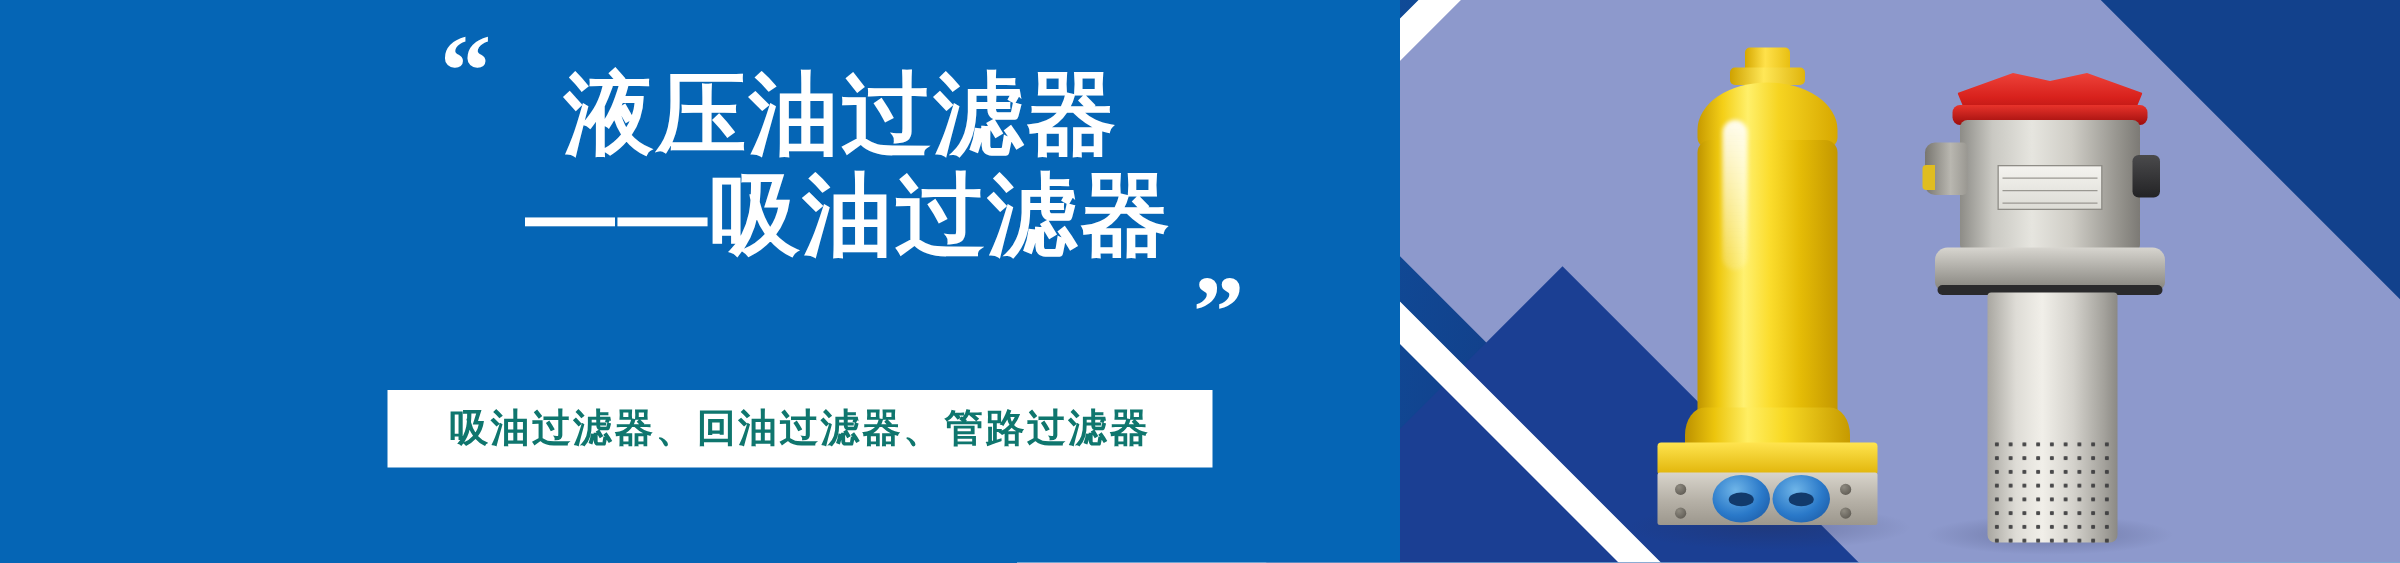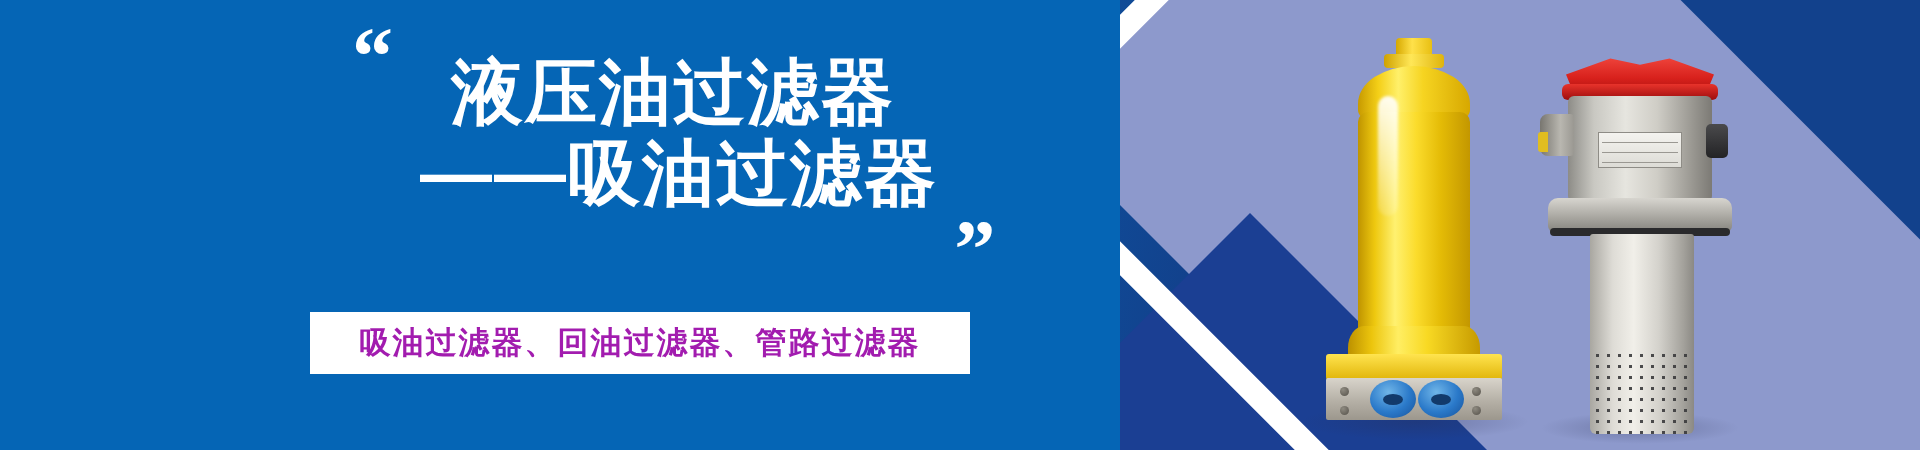--- a/index.html
+++ b/index.html
@@ -110,21 +110,21 @@
     left:10px; top:312px;
     width:660px;
     height:62px;
     background:#ffffff;
     display:flex;
     align-items:center;
     justify-content:center;
     box-sizing:border-box;
   }
   .subtitle-text{
-    color:#a21caf;
+    color:#0f766e;
     font-size:31px;
     font-weight:700;
     letter-spacing:2px;
     white-space:nowrap;
   }
 
   
   .prod-yellow{
     position:absolute;
     left:1318px; top:38px;

